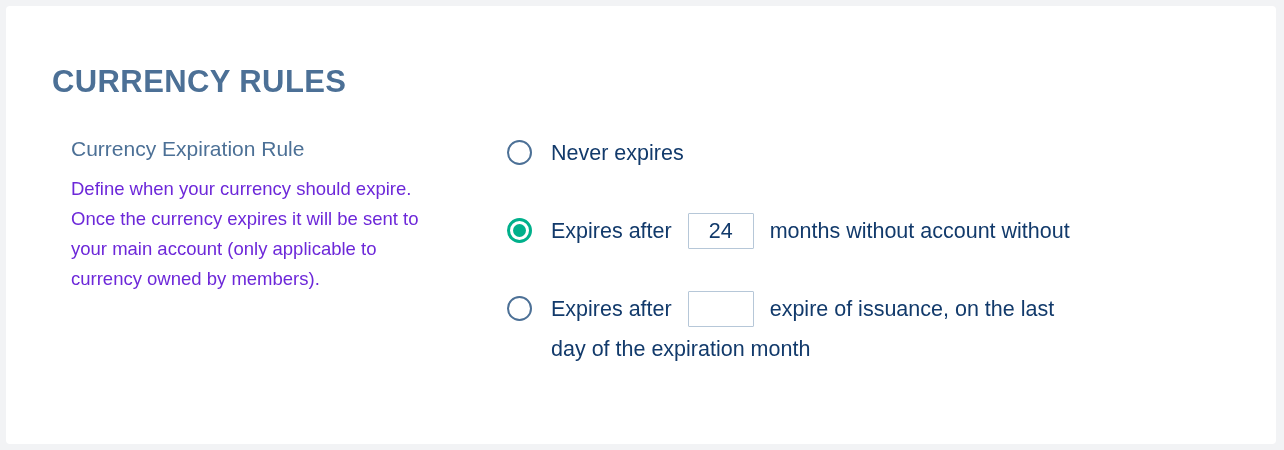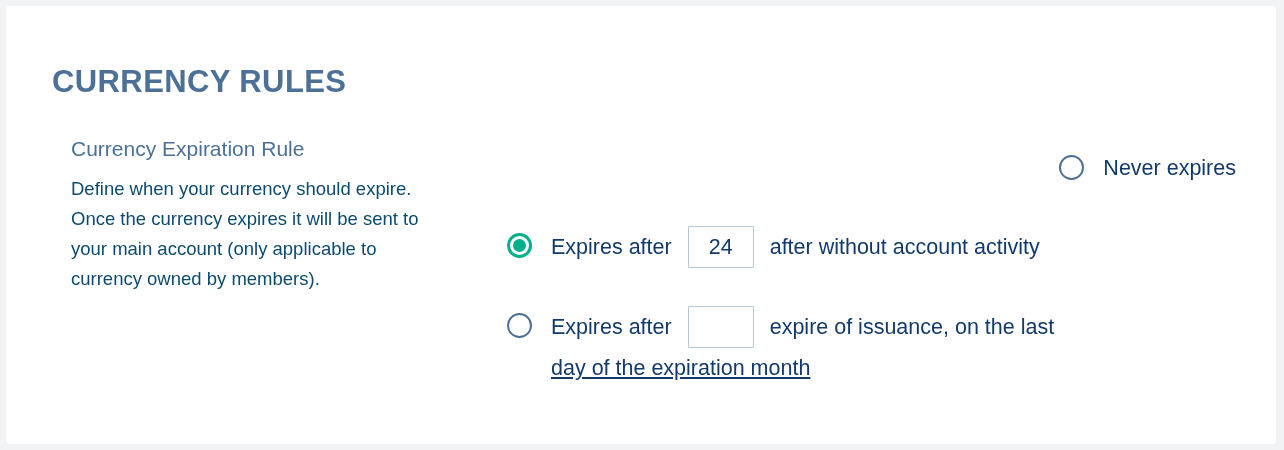--- a/index.html
+++ b/index.html
@@ -57,36 +57,36 @@
   .field-label {
     font-size: 21px;
     color: #4c7096;
     line-height: 30px;
     white-space: nowrap;
   }
   .field-help {
     margin-top: 10px;
     font-size: 18.5px;
     line-height: 30px;
-    color: #0c4a6e;
+    color: #6d28d9;
   }
 
   
   .options {
     position: absolute;
     left: 501px;
     top: 126px;
     right: 40px;
   }
 
   .option-row {
     display: flex;
     align-items: flex-start;
   }
-  .option-row.r1 { margin-top: 16px; justify-content: flex-end; }
+  .option-row.r1 { margin-top: 1px; }
   .option-row.r2 { margin-top: 38px; }
   .option-row.r3 { margin-top: 38px; }
 
   .radio {
     flex: 0 0 auto;
     width: 25px;
     height: 25px;
     border-radius: 50%;
     box-sizing: border-box;
     border: 2px solid #4c7096;
@@ -119,38 +119,37 @@
   }
   .option-line {
     display: flex;
     align-items: center;
     flex-wrap: wrap;
   }
   .option-text { white-space: nowrap; }
 
   .num-box {
     width: 66px;
-    height: 42px;
+    height: 36px;
     box-sizing: border-box;
     border: 1px solid #b6c7d8;
     background: #ffffff;
     color: #123a6b;
     font-family: "Liberation Sans", sans-serif;
     font-size: 21.5px;
     text-align: center;
     line-height: 49px;
     margin: 0 16px;
     border-radius: 1px;
     outline: none;
     padding: 0;
   }
 
   .option-line2 {
     white-space: nowrap;
-    text-decoration: underline;
   }
 </style>
 </head>
 <body>
 
 <div class="page">
   <div class="card">
 
     <div class="section-heading">CURRENCY RULES</div>
 
@@ -169,21 +168,21 @@
           </div>
         </div>
       </div>
 
       <div class="option-row r2">
         <div class="radio checked"></div>
         <div class="option-body">
           <div class="option-line">
             <span class="option-text">Expires after</span>
             <input class="num-box" type="text" value="24" style="">
-            <span class="option-text">after without account activity</span>
+            <span class="option-text">months without account without</span>
           </div>
         </div>
       </div>
 
       <div class="option-row r3">
         <div class="radio"></div>
         <div class="option-body">
           <div class="option-line">
             <span class="option-text">Expires after</span>
             <input class="num-box" type="text" value="" style="">

